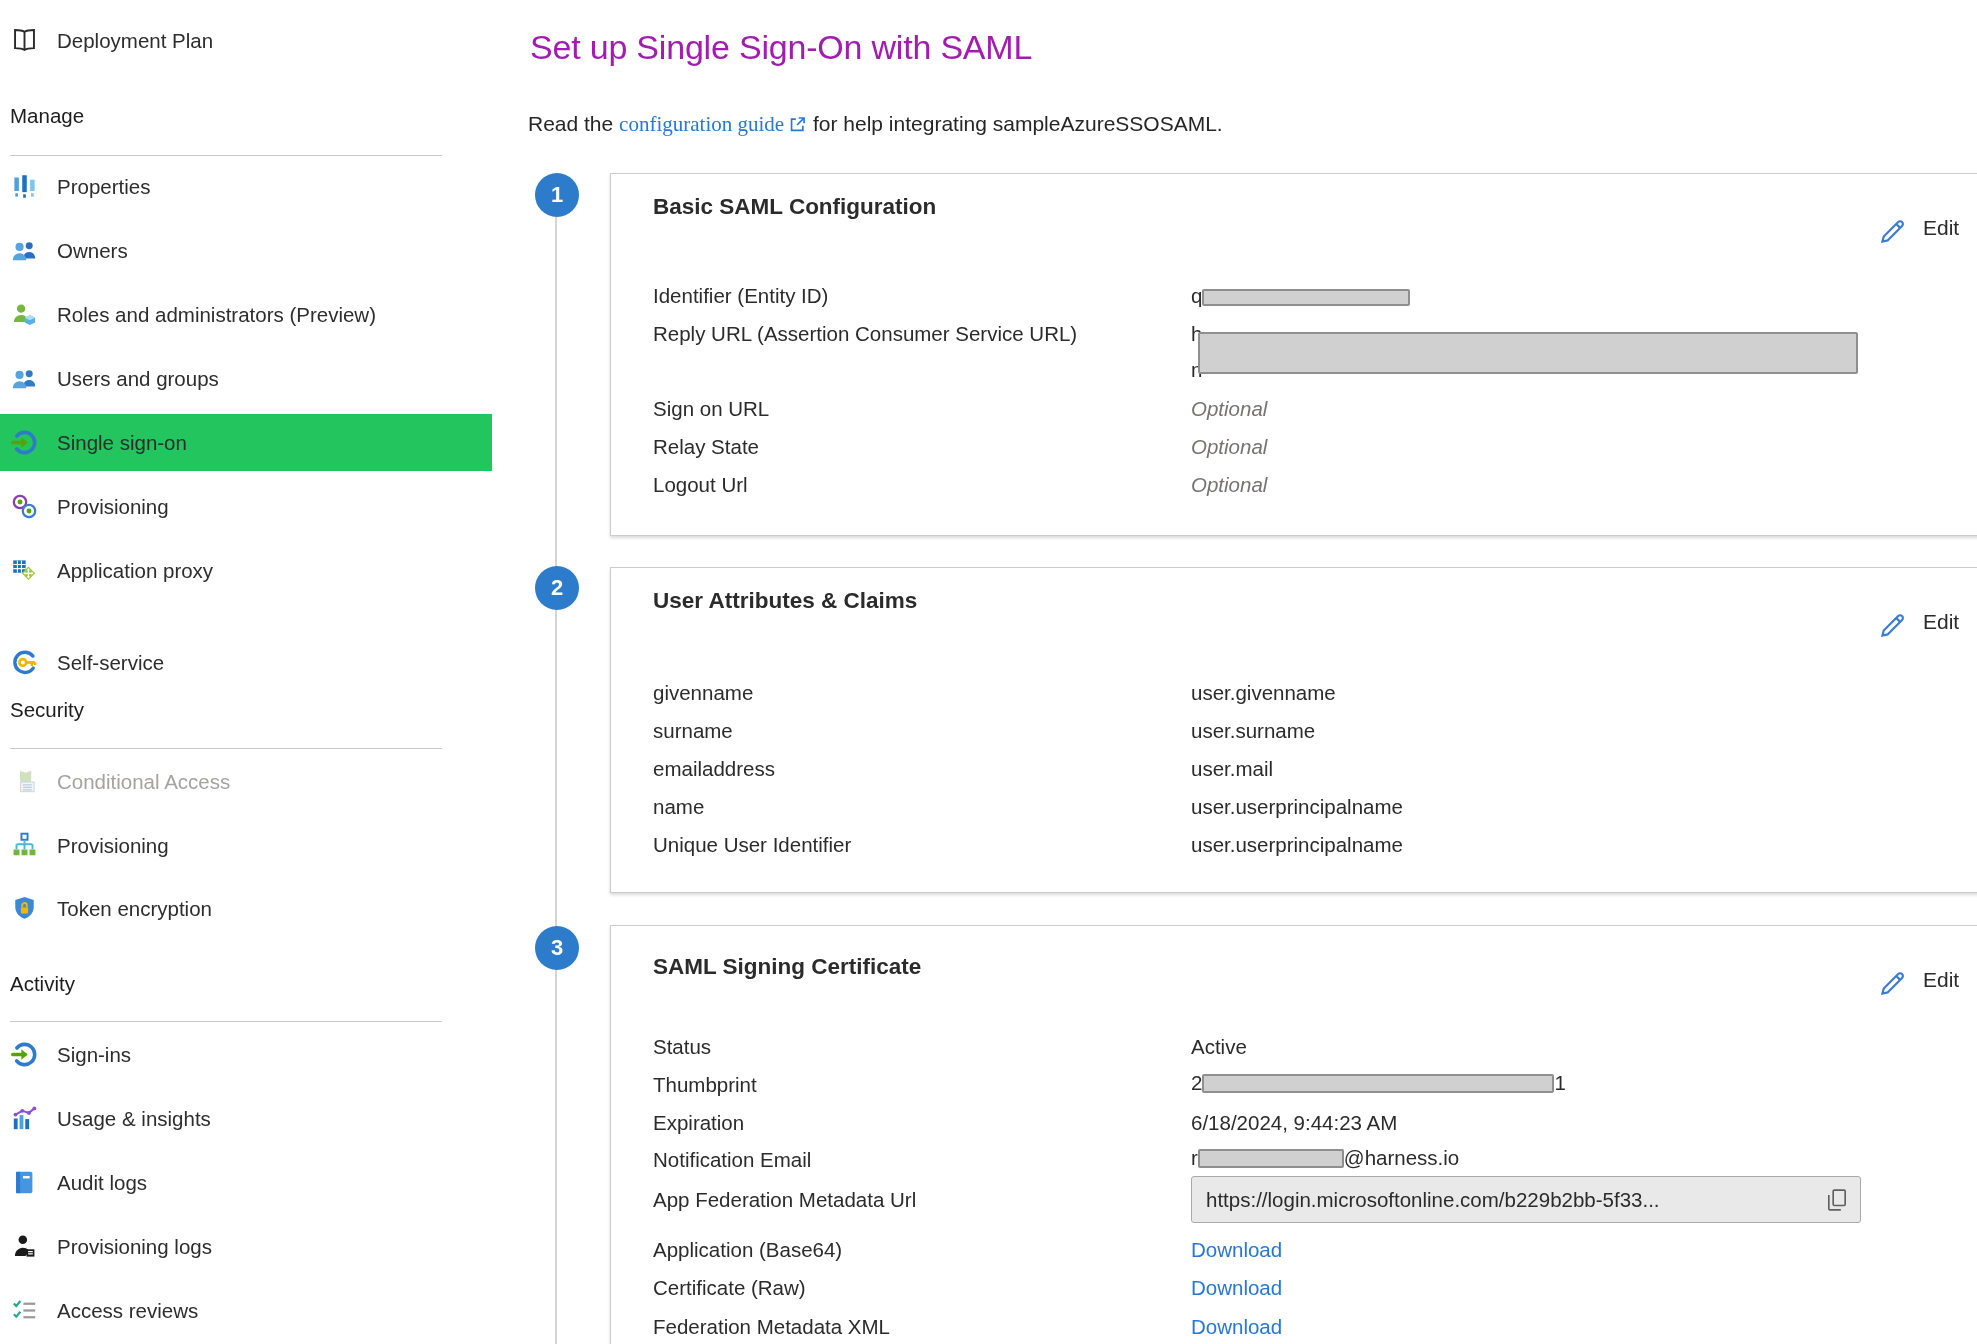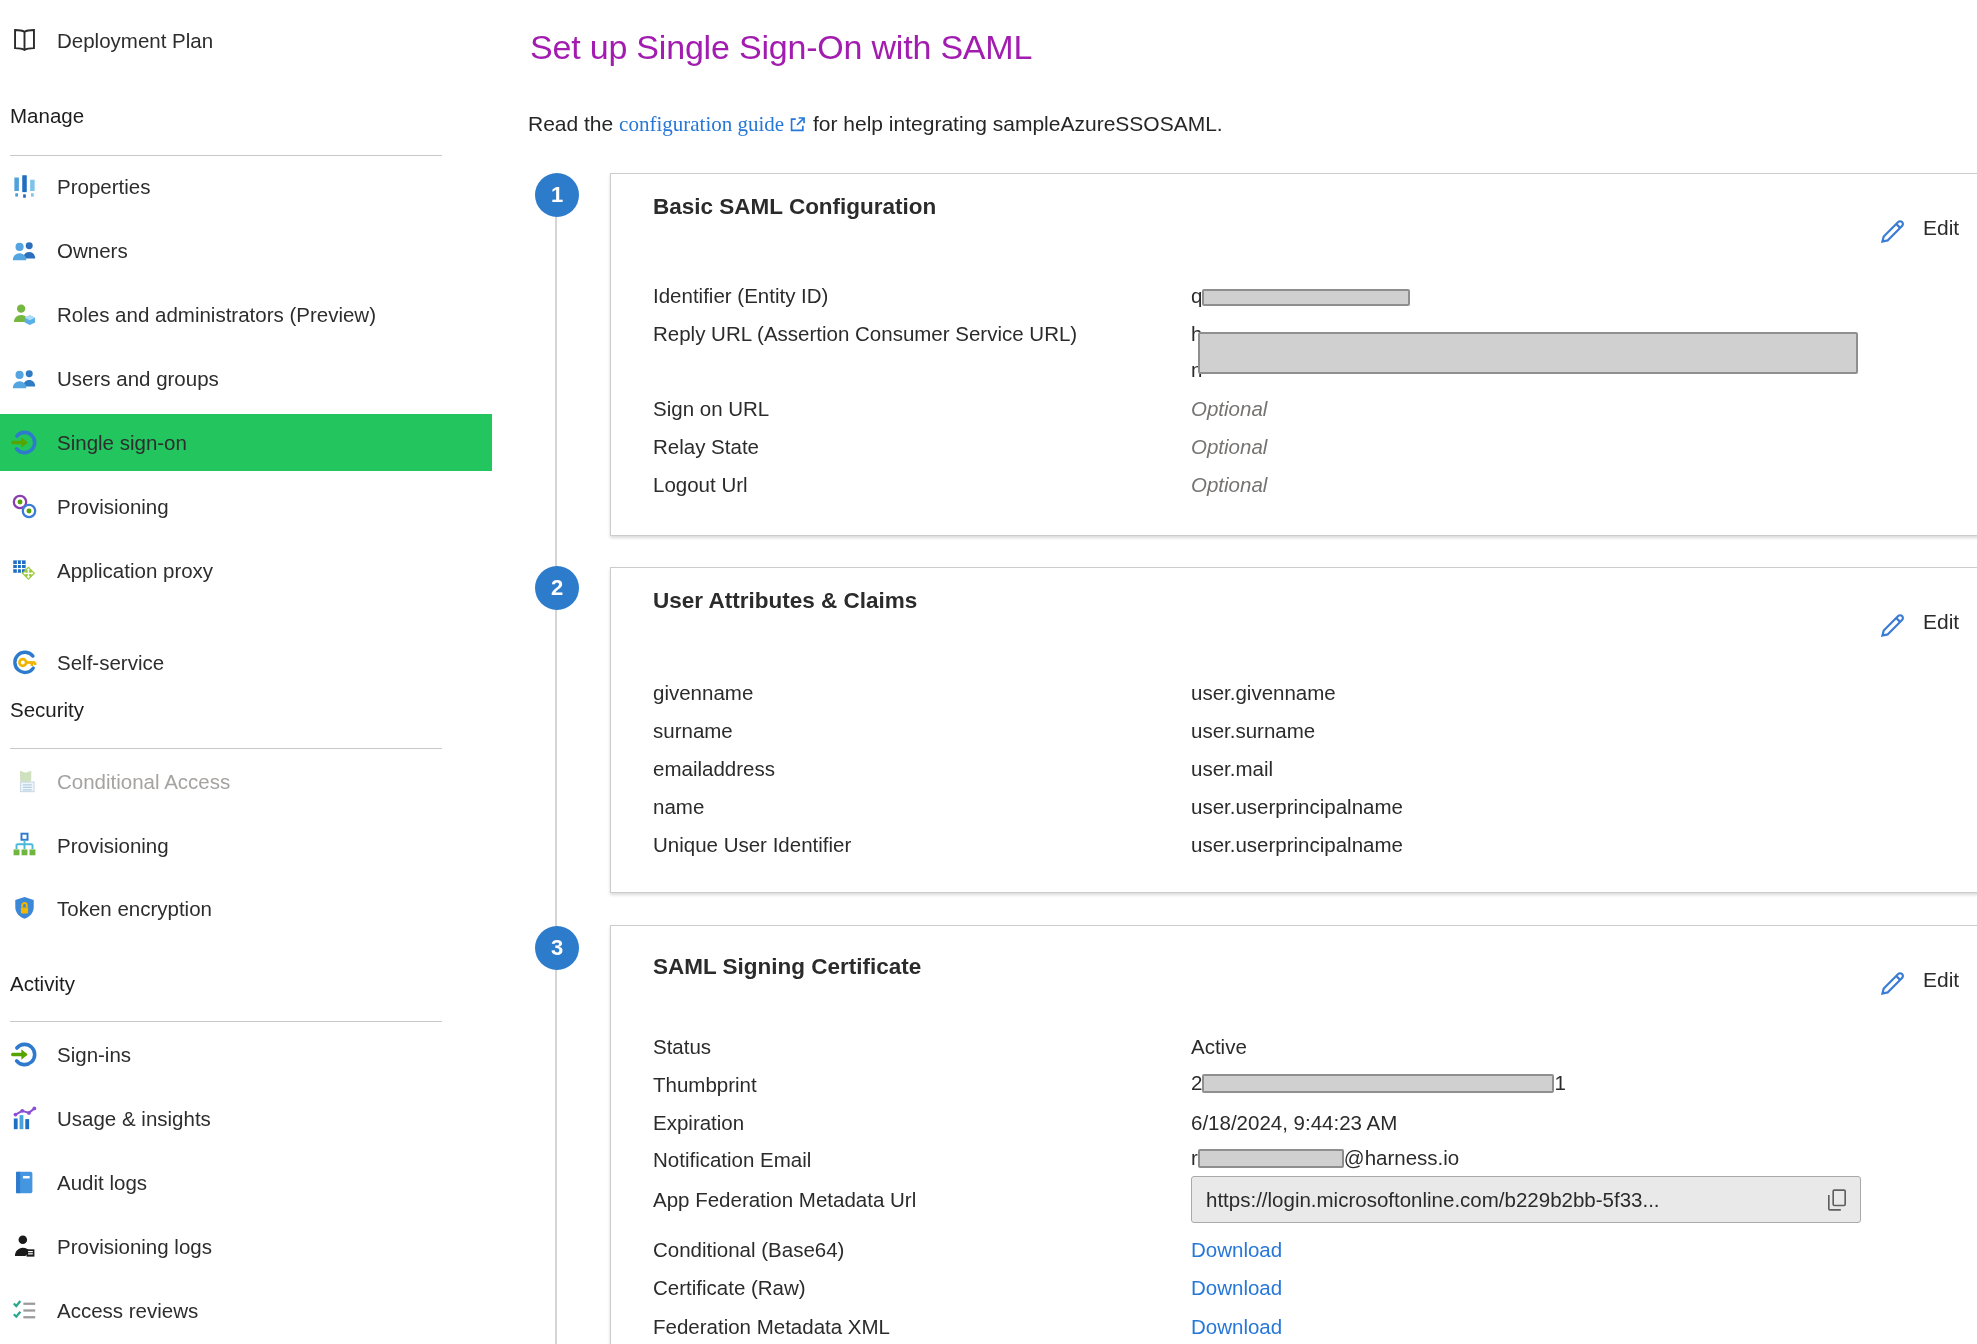--- a/index.html
+++ b/index.html
@@ -387,21 +387,21 @@
     <div class="meta-input">
       <span class="meta-text">https://login.microsoftonline.com/b229b2bb-5f33...</span>
       <span class="copy-icon">
         <svg viewBox="0 0 20 22">
             <rect x="6.5" y="2" width="11" height="14" rx="1" fill="none" stroke="#5f5f5f" stroke-width="1.5"></rect>
             <path d="M13.5 20H3.5a1 1 0 0 1-1-1V6.5" fill="none" stroke="#5f5f5f" stroke-width="1.5"></path>
           </svg>
       </span>
     </div>
 
-    <div class="row-label" style="top:312px">Conditional (Base64)</div>
+    <div class="row-label" style="top:312px">Application (Base64)</div>
     <div class="row-value dl-link" style="top:312px">Download</div>
 
     <div class="row-label" style="top:350px">Certificate (Raw)</div>
     <div class="row-value dl-link" style="top:350px">Download</div>
 
     <div class="row-label" style="top:389px">Federation Metadata XML</div>
     <div class="row-value dl-link" style="top:389px">Download</div>
   </section>
 
 </div>

